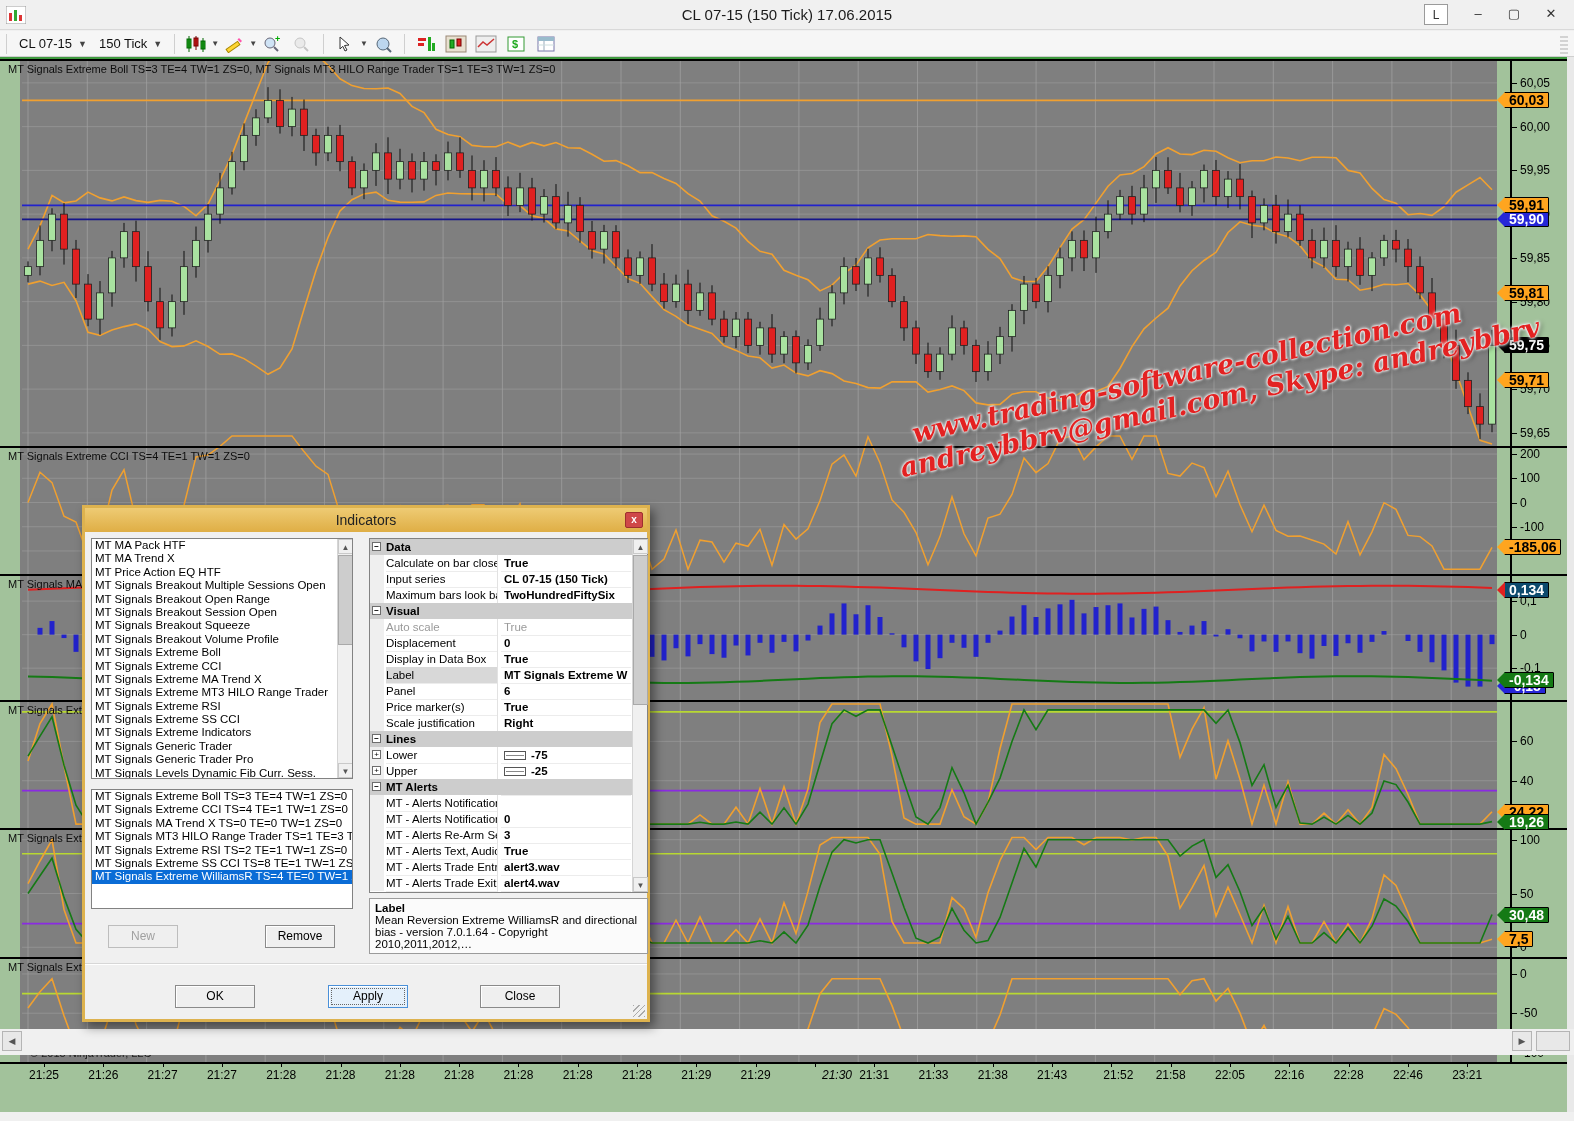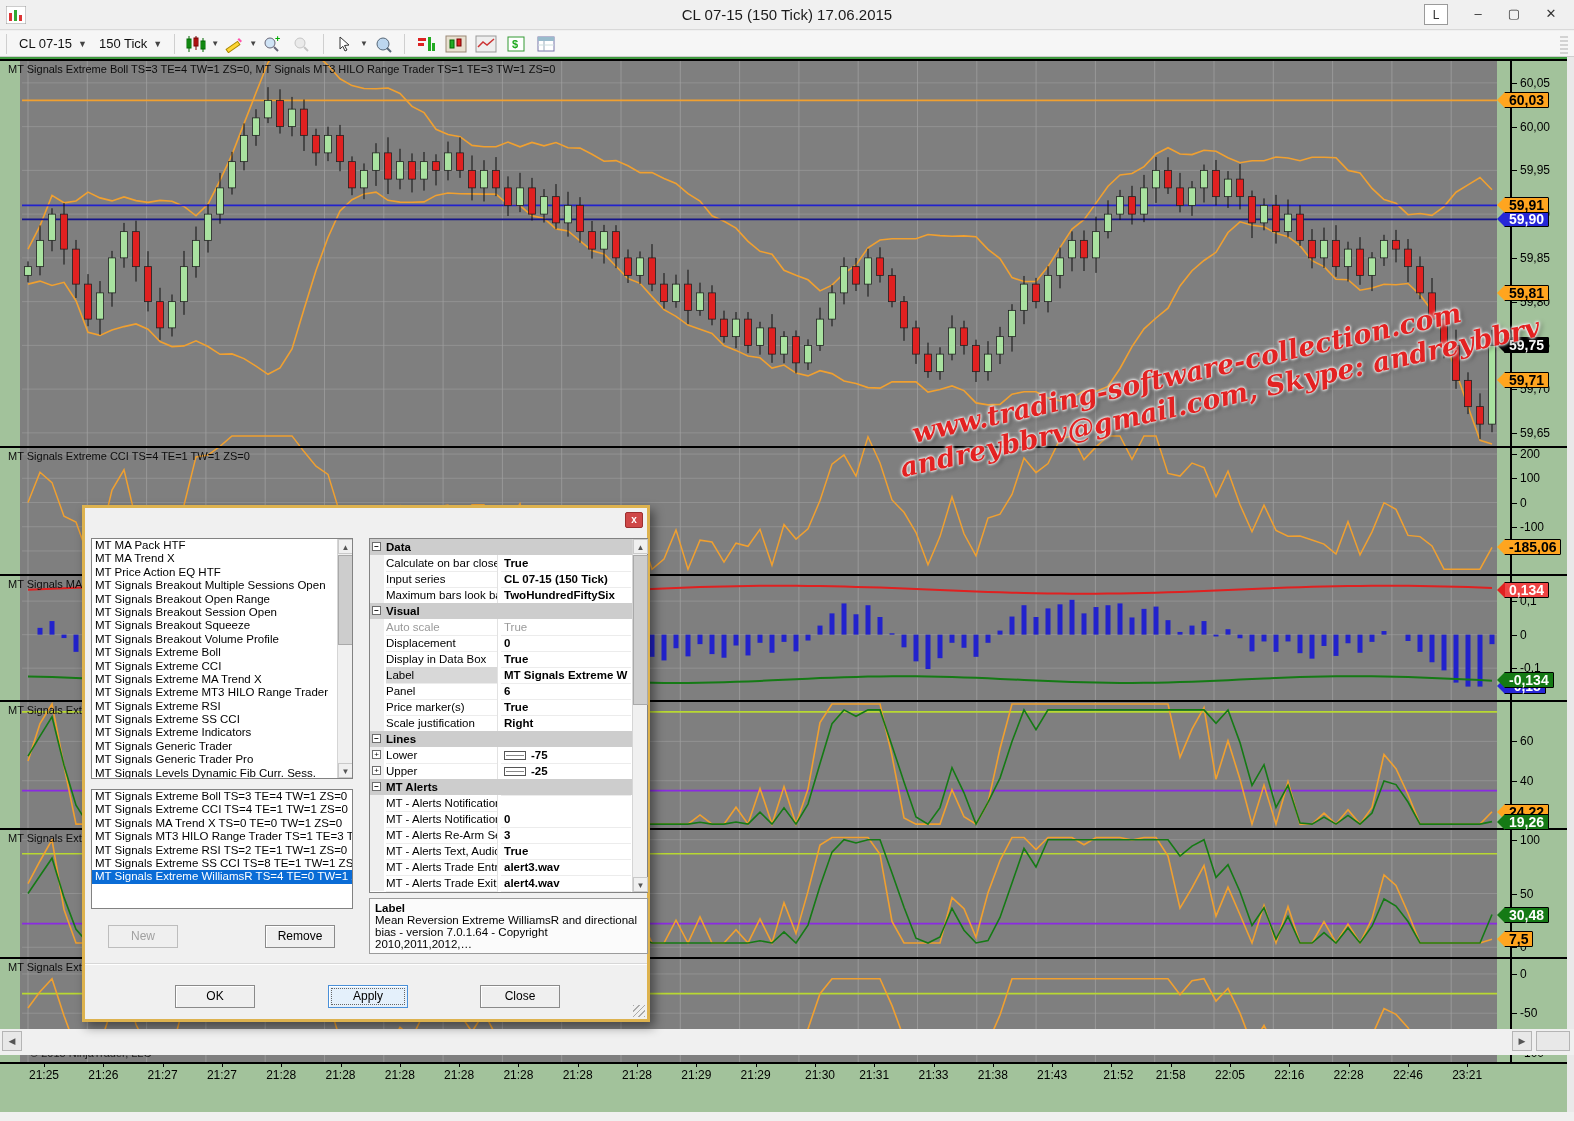--- a/index.html
+++ b/index.html
@@ -49,21 +49,21 @@
 
   .marker { position:absolute; left:1504px; height:16px; font-weight:bold; font-size:14px;
             line-height:14px; padding:0 4px; border:1px solid #000; border-radius:1px;
             transform:translateY(-50%); white-space:nowrap; }
   .marker::before { content:""; position:absolute; left:-8px; top:-1px;
             border-top:8px solid transparent; border-bottom:8px solid transparent; }
   .m-orange { background:#ffa51f; color:#000; }
   .m-orange::before { border-right:8px solid #ffa51f; }
   .m-black { background:#000; color:#fff; }
   .m-black::before { border-right:8px solid #000; }
-  .m-red { background:#ef4444; color:#fff; }
+  .m-red { background:#0c4a6e; color:#fff; }
   .m-red::before { border-right:8px solid #e02020; }
   .m-green { background:#157a15; color:#fff; }
   .m-green::before { border-right:8px solid #157a15; }
   .m-blue { background:#2626d8; color:#fff; }
   .m-blue::before { border-right:8px solid #2626d8; }
 
   .time-axis { position:absolute; left:0; top:1005px; width:1286px; height:24px;margin-left:16px; }
   .time-label { position:absolute; top:6px; width:44px; margin-left:-22px; text-align:center;
                 font-size:12px; color:#000; }
   .time-tick { position:absolute; top:0; width:1px; height:5px; background:#000; }
@@ -788,21 +788,21 @@
       <div class="time-label" style="left: 502.4px;">21:28</div>
       <div class="time-tick" style="left: 561.7px;"></div>
       <div class="time-label" style="left: 561.7px;">21:28</div>
       <div class="time-tick" style="left: 621px;"></div>
       <div class="time-label" style="left: 621px;">21:28</div>
       <div class="time-tick" style="left: 680.3px;"></div>
       <div class="time-label" style="left: 680.3px;">21:29</div>
       <div class="time-tick" style="left: 739.6px;"></div>
       <div class="time-label" style="left: 739.6px;">21:29</div>
       <div class="time-tick" style="left: 798.9px;"></div>
-      <div class="time-label" style="left: 804px;">21:30</div>
+      <div class="time-label" style="left: 821px; font-style: italic;">21:30</div>
       <div class="time-tick" style="left: 858.2px;"></div>
       <div class="time-label" style="left: 858.2px;">21:31</div>
       <div class="time-tick" style="left: 917.5px;"></div>
       <div class="time-label" style="left: 917.5px;">21:33</div>
       <div class="time-tick" style="left: 976.8px;"></div>
       <div class="time-label" style="left: 976.8px;">21:38</div>
       <div class="time-tick" style="left: 1036.1px;"></div>
       <div class="time-label" style="left: 1036.1px;">21:43</div>
       <div class="time-tick" style="left: 1095.4px;"></div>
       <div class="time-label" style="left: 1095.4px; text-align: right;">21:52</div>
@@ -827,20 +827,21 @@
   </div>
 </div>
 
 <div class="hscroll">
   <div class="hs-btn" style="left:2px;">◀</div>
   <div class="hs-btn" style="left:1512px;">▶</div>
   <div class="hs-btn" style="left:1536px;width:34px;"></div>
 </div>
 
 <div class="dialog">
+  <div class="dlg-title">Indicators</div>
   <div class="dlg-close">x</div>
 
   <div class="listbox" id="list-available" style="left:6px; top:30px; width:262px; height:241px;">
     <div class="vscroll">
       <div class="vs-arrow" style="top:0;">▲</div>
       <div class="vs-arrow" style="bottom:0;">▼</div>
       <div class="vs-thumb" style="top:16px; height:90px;"></div>
     </div>
   <div class="row">MT MA Pack HTF</div>
       <div class="row">MT MA Trend X</div>

